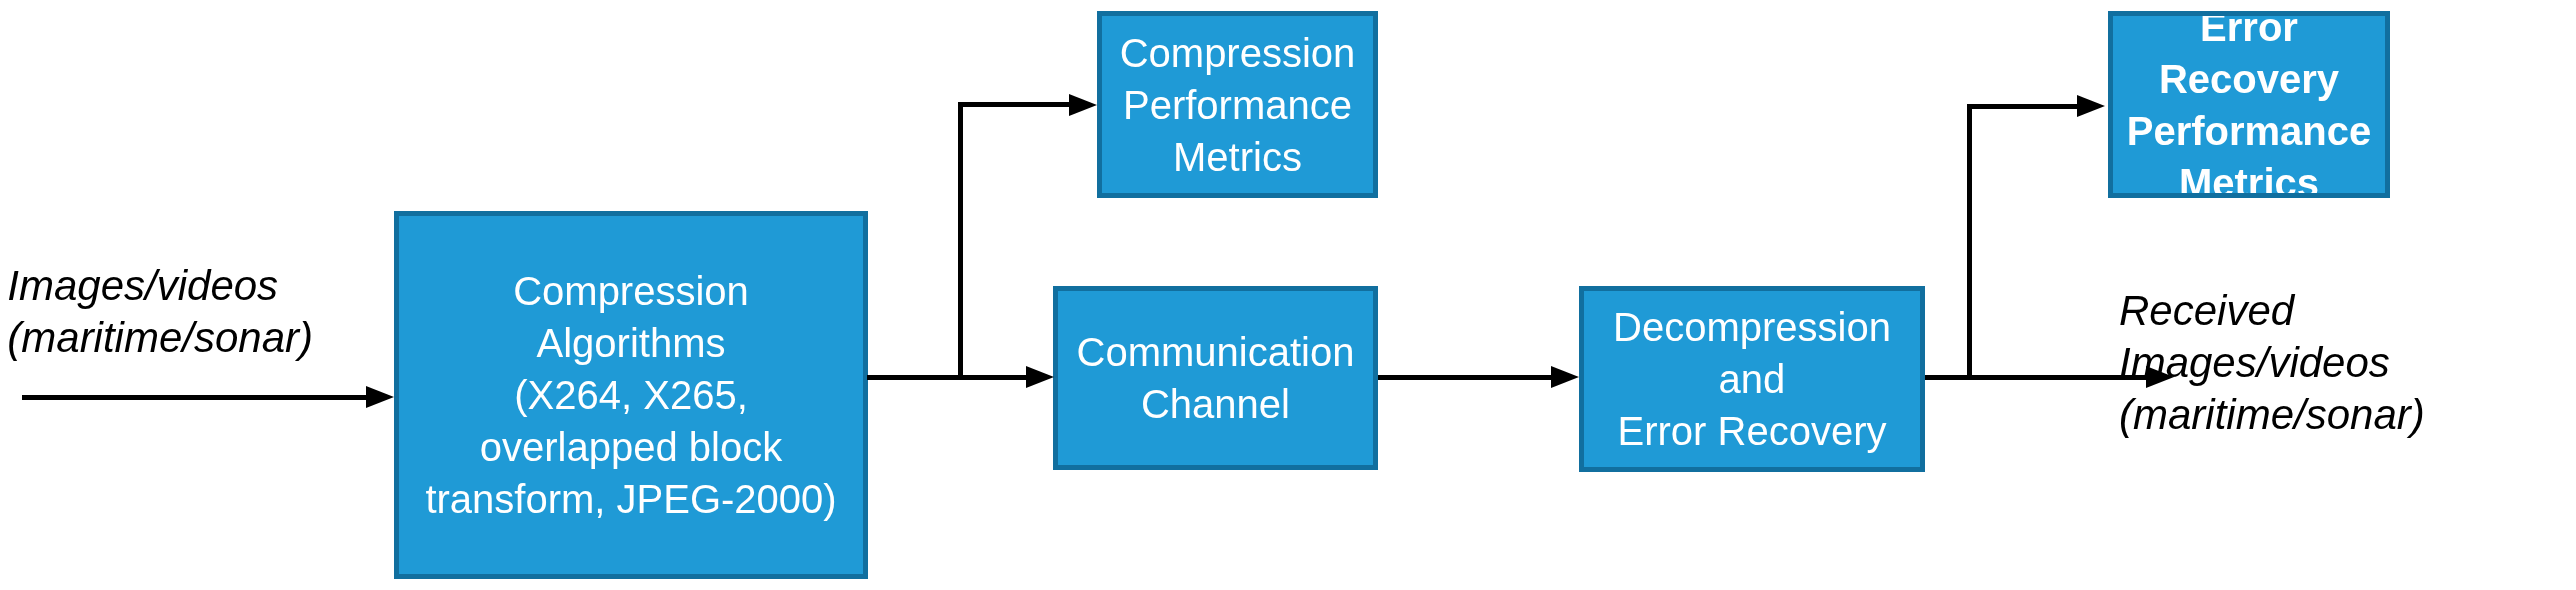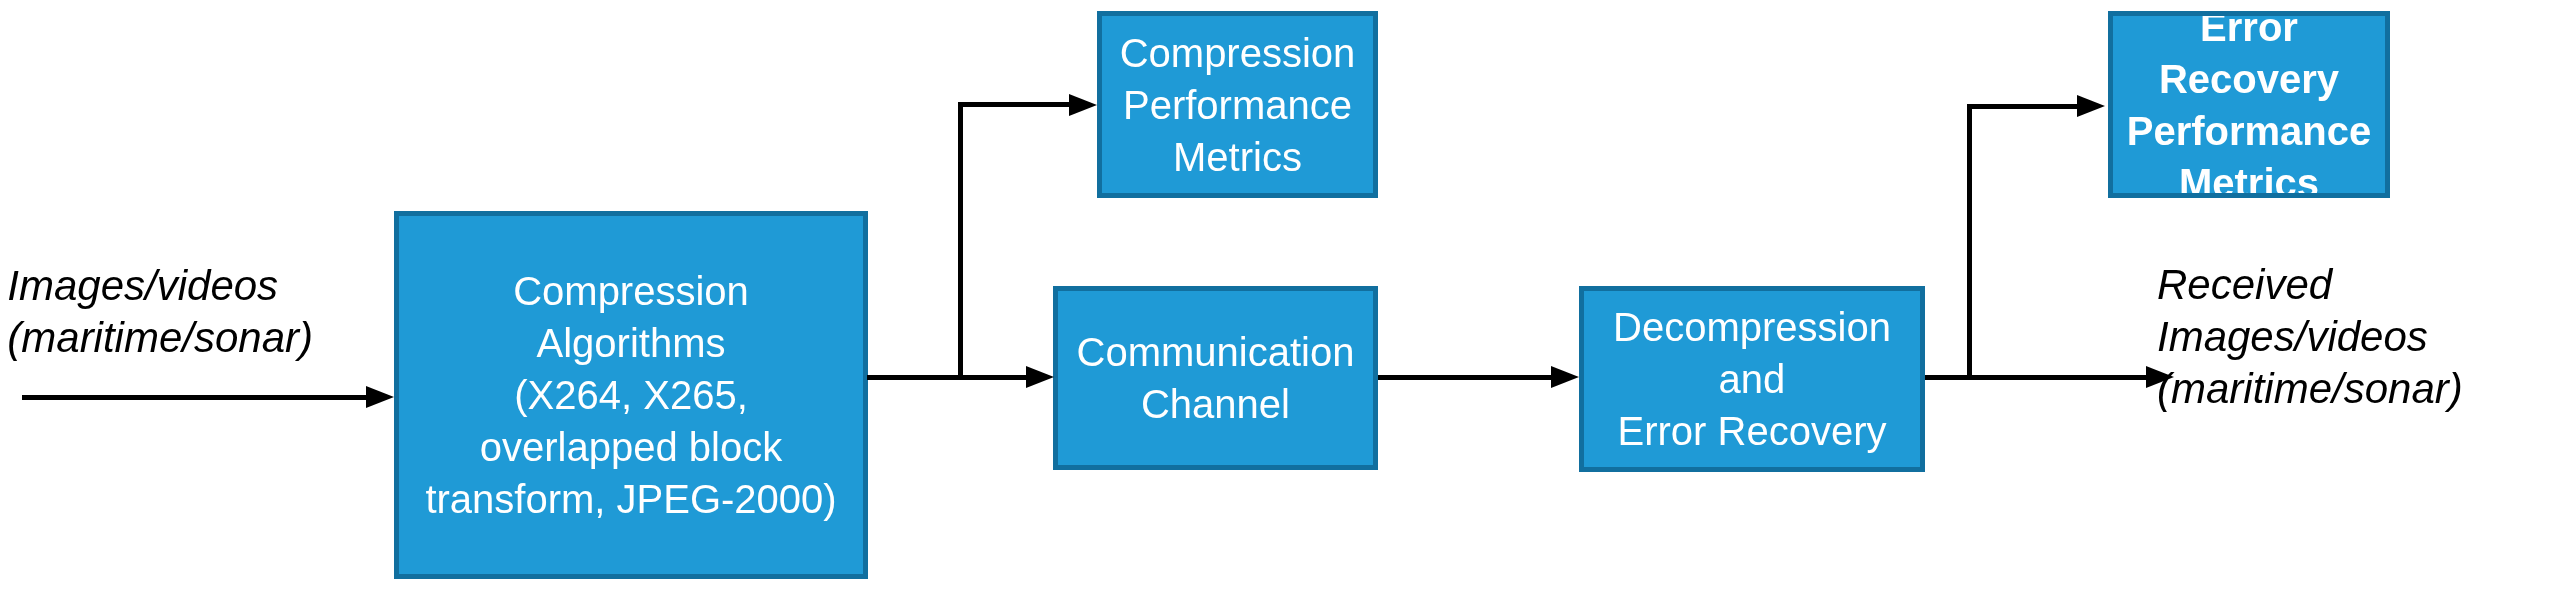--- a/index.html
+++ b/index.html
@@ -46,21 +46,21 @@
 
   .flow-label {
     position: absolute;
     color: var(--label-text);
     font-size: 42px;
     line-height: 52px;
     white-space: pre-line;
     font-style: italic;
   }
   .label-input  { left: 7.3px;   top: 260px; }
-  .label-output { left: 2119px; top: 259px; margin-left: 38px; }
+  .label-output { left: 2119px; top: 285px; }
 
   .line {
     position: absolute;
     background: var(--arrow);
   }
   .h-line { height: 5.1px; }
   .v-line { width: 5.1px; }
 
   .arrowhead {
     position: absolute;

